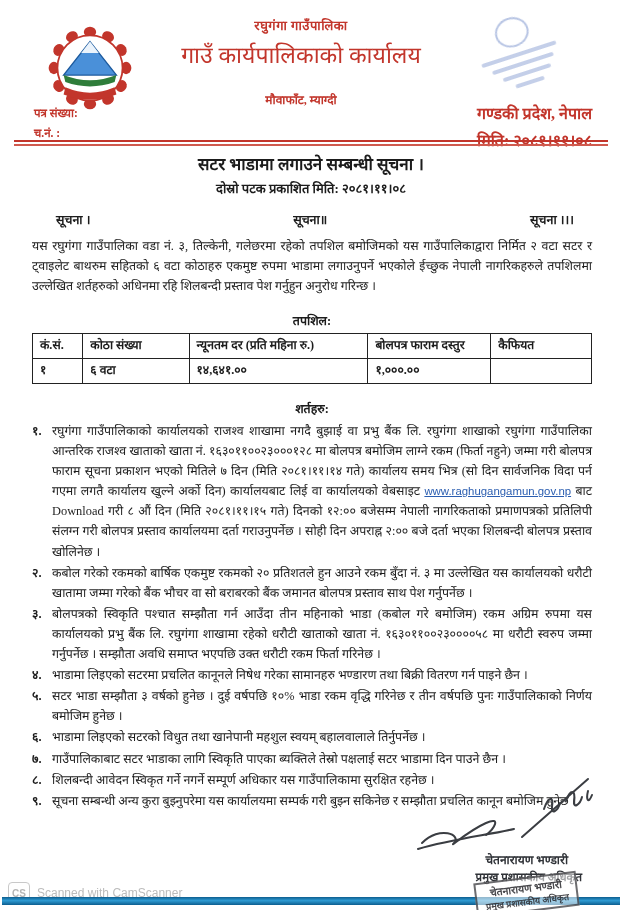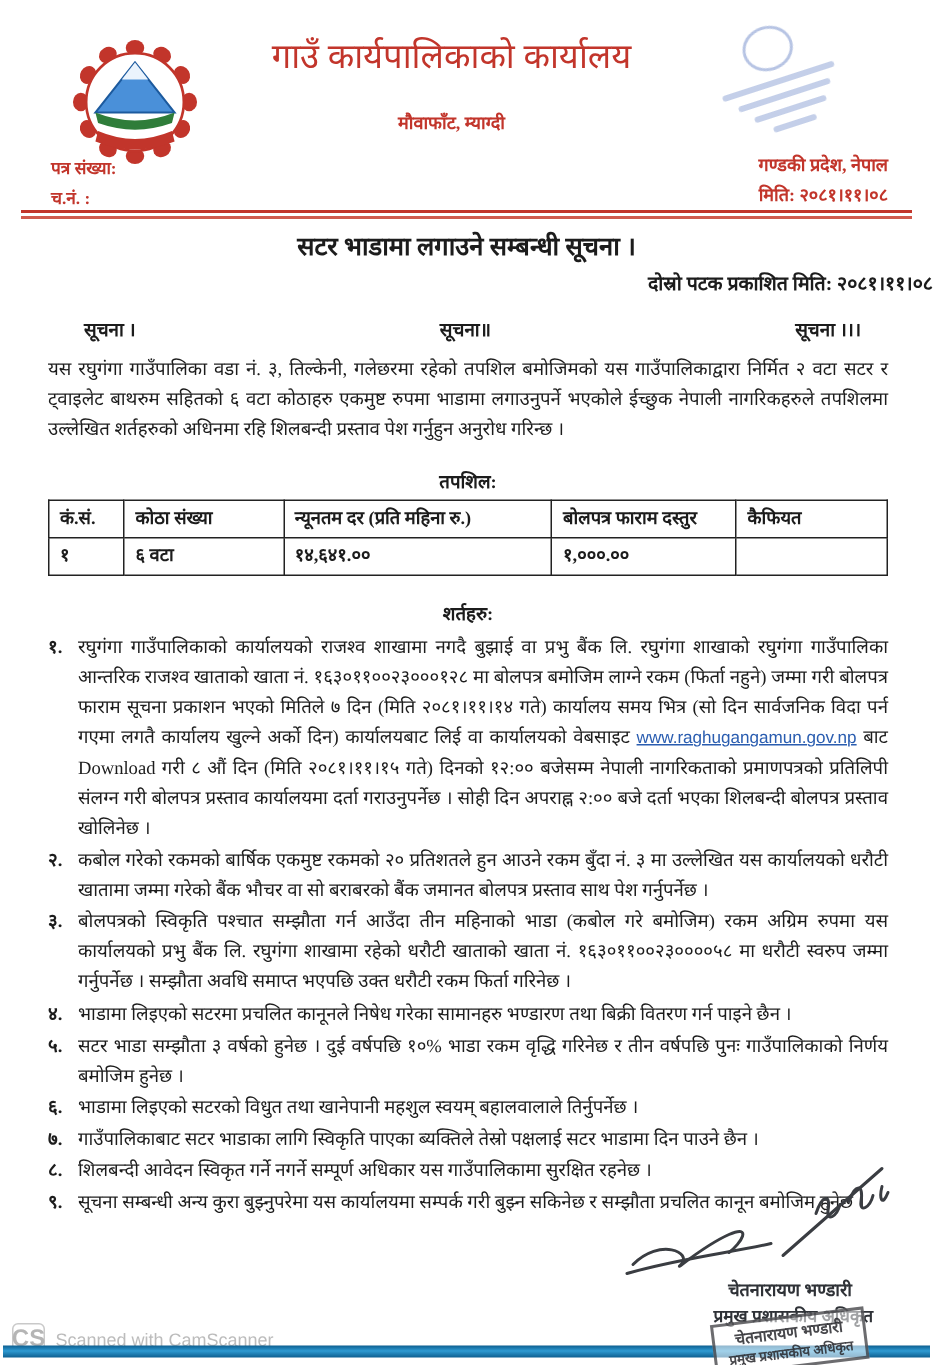--- a/index.html
+++ b/index.html
@@ -20,26 +20,26 @@
   .ink-stamp { position:absolute; right:42px; top:18px; width:104px; height:96px;
     transform:rotate(-18deg); opacity:.55; filter:blur(.4px); }
   .ink-stamp .ring { position:absolute; left:30px; top:-4px; width:34px; height:30px;
     border:2px solid #5b79c0; border-radius:50%; opacity:.8; }
   .ink-stamp .ln { height:4px; background:#5b79c0; border-radius:2px; opacity:.65; margin:6px 8px; }
   .ink-stamp .ln.s1 { margin-top:32px; width:78px; }
   .ink-stamp .ln.s2 { width:64px; margin-left:16px; }
   .ink-stamp .ln.s3 { width:50px; margin-left:24px; }
   .ink-stamp .ln.s4 { width:30px; margin-left:34px; }
   .ref-left { position:absolute; left:34px; top:104px; color:#c2352b; font-size:11.5px; font-weight:bold; line-height:1.7; }
-  .ref-right { position:absolute; right:30px; top:100px; color:#c2352b; font-size:12px; font-weight:bold; text-align:right; line-height:1.7; }
+  .ref-right { position:absolute; right:30px; top:100px; color:#c2352b; font-size:16px; font-weight:bold; text-align:right; line-height:1.7; }
   .sep { position:absolute; left:14px; right:14px; top:140px; height:6px;
     border-top:2.5px solid #c2352b; border-bottom:2px solid #d05a4e; }
   
   .title { text-align:center; font-size:17px; font-weight:bold; margin-top:4px; }
-  .subtitle { text-align:right; font-size:13px; font-weight:bold; margin-top:4px; }
+  .subtitle { text-align:center; font-size:13px; font-weight:bold; margin-top:4px; }
   .notice-row { display:flex; justify-content:space-between; font-weight:bold; font-size:12.5px;
     margin:14px 48px 0 56px;text-align:center; }
   
   .bodyarea { margin:8px 30px 0 32px; font-size:12.4px; line-height:1.62; text-align:justify; }
   .intro { margin-top:4px; }
   .lbl { font-weight:bold; margin-top:15px; text-align:center; }
   table.detail { border-collapse:collapse; width:100%; margin-top:2px; font-size:12.2px;padding-left:28px; }
   table.detail th, table.detail td { border:1.6px solid #222; padding:2px 7px; text-align:left; font-weight:bold; }
   table.detail td { font-weight:bold; }
   .conds { margin-top:2px; }
@@ -59,21 +59,21 @@
   .sig-stamp .l2 { font-size:9px; font-weight:bold; }
   
   .bluebar { position:relative; height:8px; margin:0 2px;
     background:linear-gradient(#0d5e8f 0%, #2e9ad2 45%, #0d5e8f 100%); z-index:1; }
   .footer { display:flex; margin:8px 56px 0 60px;
     font-family:"Liberation Sans", sans-serif; font-size:15px; font-weight:bold; }
   .weblink { color:#2a5db0; text-decoration:underline; }
   .camscan { position:absolute; left:8px; bottom:6px; display:flex; align-items:center; gap:7px;
     font-family:"Liberation Sans", sans-serif; color:#bcbcbc; font-size:12px; }
   .cs-badge { width:22px; height:22px; border:1.5px solid #c9c9c9; border-radius:4px; color:#b5b5b5;
-    display:flex; align-items:center; justify-content:center; font-weight:bold; font-size:16px; }
+    display:flex; align-items:center; justify-content:center; font-weight:bold; font-size:10px; }
 </style>
 </head>
 <body>
 
 <div class="page">
 
   <div class="header">
     <svg class="logo" viewBox="0 0 100 100">
       <g fill="#c2352b">
         <g>
@@ -114,20 +114,21 @@
           </g>
       </g>
       <circle cx="50" cy="50" r="37" fill="#ffffff" stroke="#c2352b" stroke-width="2"></circle>
       <polygon points="50,20 80,58 20,58" fill="#4a90d9" stroke="#1c5a9e" stroke-width="1.5"></polygon>
       <polygon points="50,20 60,33 40,33" fill="#eaf3fc"></polygon>
       <path d="M20,58 Q50,70 80,58 L78,66 Q50,76 22,66 Z" fill="#2f7d3a"></path>
       <path d="M22,72 Q50,84 78,72 L80,80 Q50,92 20,80 Z" fill="#c2352b"></path>
     </svg>
 
     <div class="head-center">
+      <div class="muni-name">रघुगंगा गाउँपालिका</div>
       <div class="office-name">गाउँ कार्यपालिकाको कार्यालय</div>
       <div class="office-addr">मौवाफाँट, म्याग्दी</div>
     </div>
 
     <div class="ink-stamp">
       <div class="ring"></div>
       <div class="ln s1"></div>
         <div class="ln s2"></div>
         <div class="ln s3"></div>
         <div class="ln s4"></div>

